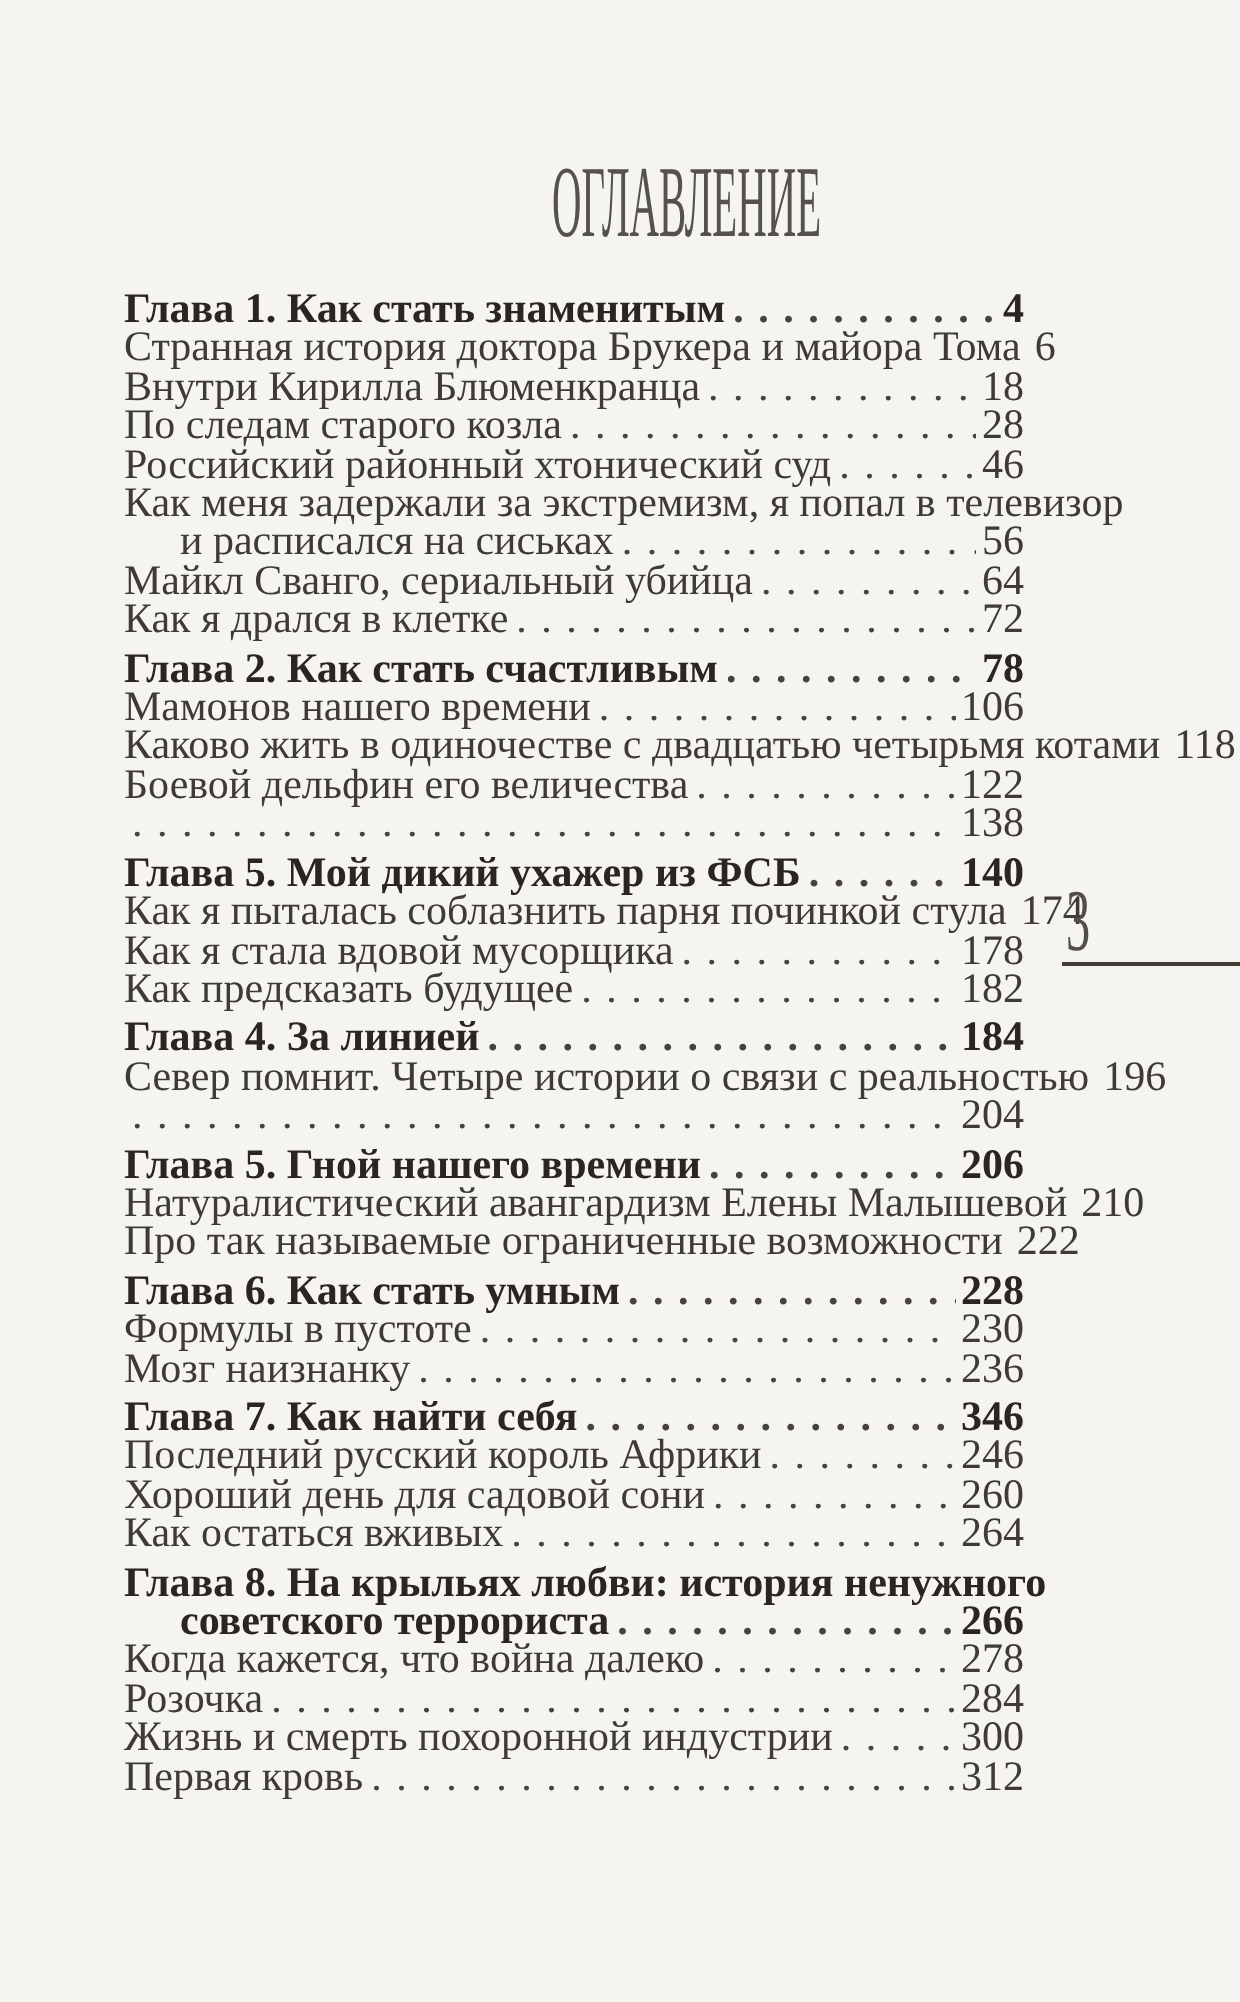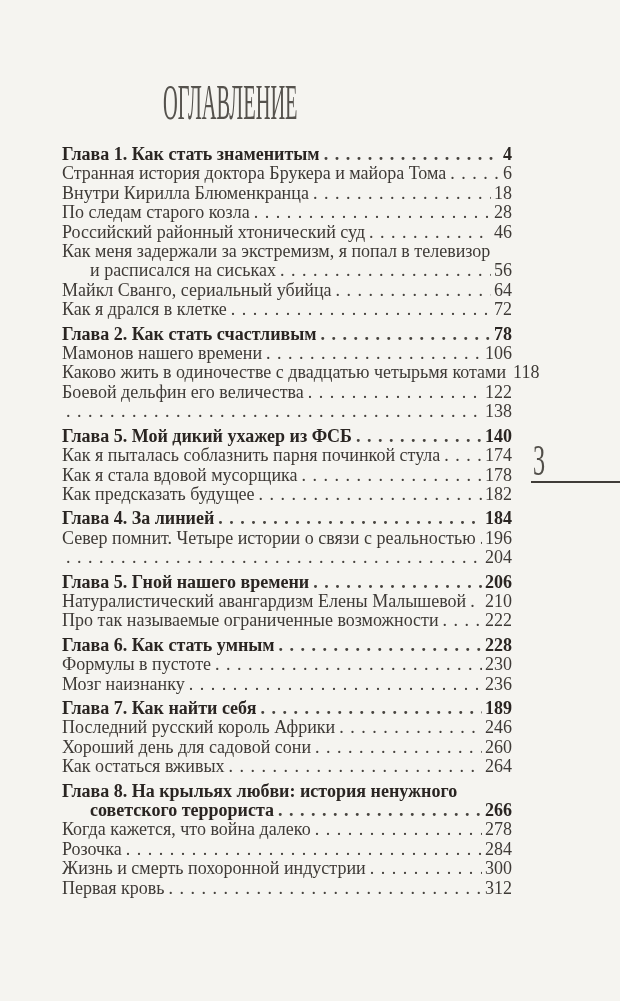--- a/index.html
+++ b/index.html
@@ -16,21 +16,21 @@
     color: #3e3a36;
   }
 
   
   .page-title {
     position: absolute;
     top: 76px;
     left: 62px;
     width: 450px;
     margin: 0;
-    text-align: left;
+    text-align: right;
     font-weight: 400;
     height: 56px;
   }
   .title-inner {
     display: inline-block;
     font-family: "Liberation Serif", serif;
     font-size: 51px;
     line-height: 52px;
     font-weight: 400;
     color: #55524d;
@@ -38,21 +38,21 @@
     transform-origin: center;
     white-space: nowrap;
   }
 
   
   .toc {
     position: absolute;
     top: 145px;
     left: 62px;
     width: 450px;
-    font-size: 18px;
+    font-size: 21px;
     line-height: 19.4px;
   }
   .toc-section + .toc-section {
     margin-top: 5px;
   }
   .toc-item.chapter {
     font-weight: bold;
     color: #2a2522;
   }
   .toc-row {
@@ -303,21 +303,21 @@
           <span class="leader"></span>
           <span class="toc-page">236</span>
         </div>
       </div>
     </div>
     <div class="toc-section">
       <div class="toc-item chapter">
         <div class="toc-row">
           <span class="toc-text">Глава 7. Как найти себя</span>
           <span class="leader"></span>
-          <span class="toc-page">189</span>
+          <span class="toc-page">346</span>
         </div>
       </div>
       <div class="toc-item">
         <div class="toc-row">
           <span class="toc-text">Последний русский король Африки</span>
           <span class="leader"></span>
           <span class="toc-page">246</span>
         </div>
       </div>
       <div class="toc-item">

